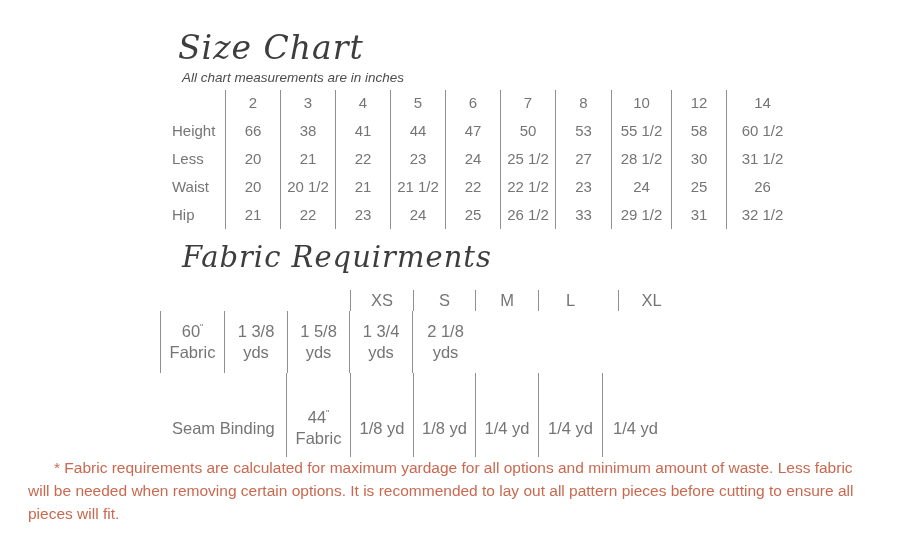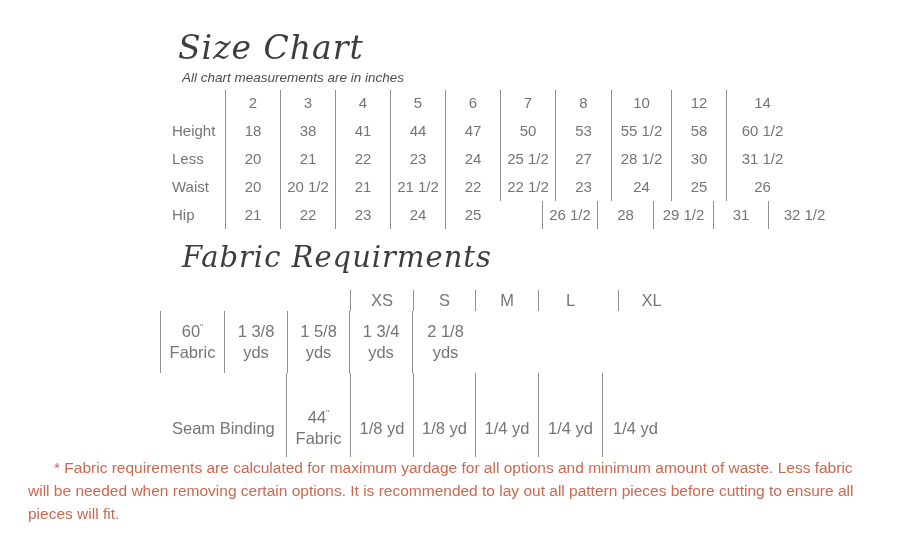--- a/index.html
+++ b/index.html
@@ -69,21 +69,21 @@
       <div class="tcell bl" style="width: 55px;">5</div>
       <div class="tcell bl" style="width: 55px;">6</div>
       <div class="tcell bl" style="width: 55px;">7</div>
       <div class="tcell bl" style="width: 56px;">8</div>
       <div class="tcell bl" style="width: 60px;">10</div>
       <div class="tcell bl" style="width: 55px;">12</div>
       <div class="tcell bl" style="width: 72px;">14</div>
     </div>
     <div class="trow" style="height: 28px;">
       <div class="tcell lbl" style="width: 65px;">Height</div>
-      <div class="tcell bl" style="width: 55px;">18</div>
+      <div class="tcell bl" style="width: 55px;">66</div>
       <div class="tcell bl" style="width: 55px;">38</div>
       <div class="tcell bl" style="width: 55px;">41</div>
       <div class="tcell bl" style="width: 55px;">44</div>
       <div class="tcell bl" style="width: 55px;">47</div>
       <div class="tcell bl" style="width: 55px;">50</div>
       <div class="tcell bl" style="width: 56px;">53</div>
       <div class="tcell bl" style="width: 60px;">55 1/2</div>
       <div class="tcell bl" style="width: 55px;">58</div>
       <div class="tcell bl" style="width: 72px;">60 1/2</div>
     </div>
@@ -113,22 +113,22 @@
       <div class="tcell bl" style="width: 55px;">25</div>
       <div class="tcell bl" style="width: 72px;">26</div>
     </div>
     <div class="trow" style="height: 28px;">
       <div class="tcell lbl" style="width: 65px;">Hip</div>
       <div class="tcell bl" style="width: 55px;">21</div>
       <div class="tcell bl" style="width: 55px;">22</div>
       <div class="tcell bl" style="width: 55px;">23</div>
       <div class="tcell bl" style="width: 55px;">24</div>
       <div class="tcell bl" style="width: 55px;">25</div>
-      <div class="tcell bl" style="width: 55px; margin-left: 42px;">26 1/2</div>
-      <div class="tcell bl" style="width: 56px;">28</div>
+      <div class="tcell bl" style="width: 55px;">26 1/2</div>
+      <div class="tcell bl" style="width: 56px;">33</div>
       <div class="tcell bl" style="width: 60px;">29 1/2</div>
       <div class="tcell bl" style="width: 55px;">31</div>
       <div class="tcell bl" style="width: 72px;">32 1/2</div>
     </div>
   </div>
 
 <div id="fabric-title" class="script-title">Fabric Requirments</div>
 
 <div id="fabric-table" class="tbl">
     <div class="trow" style="height: 24px; align-items: flex-end;">

